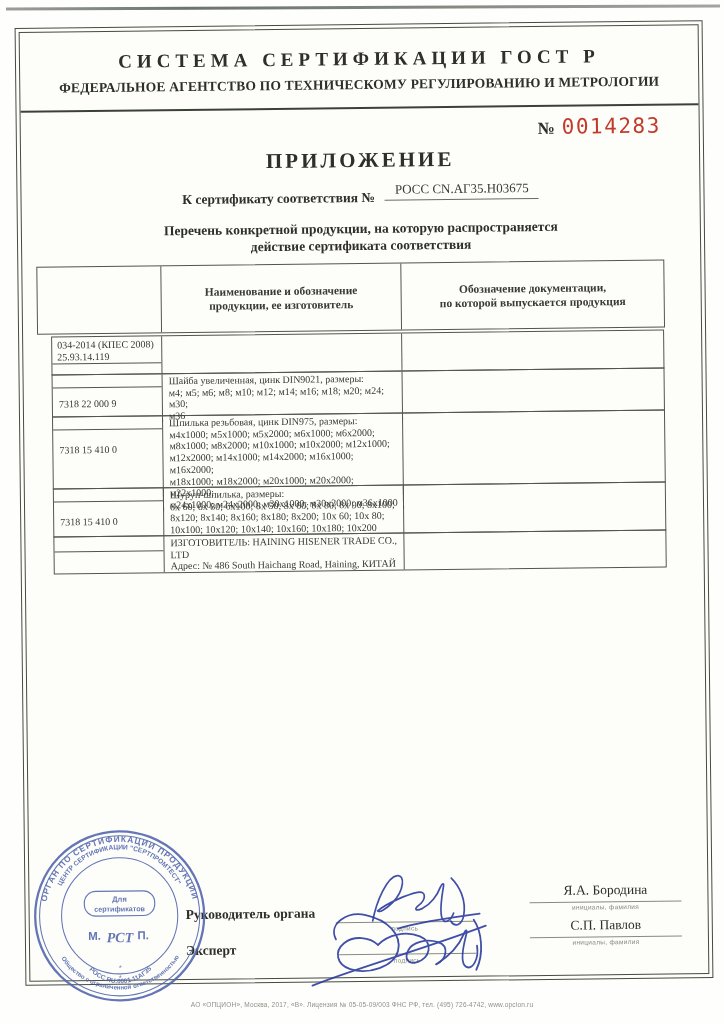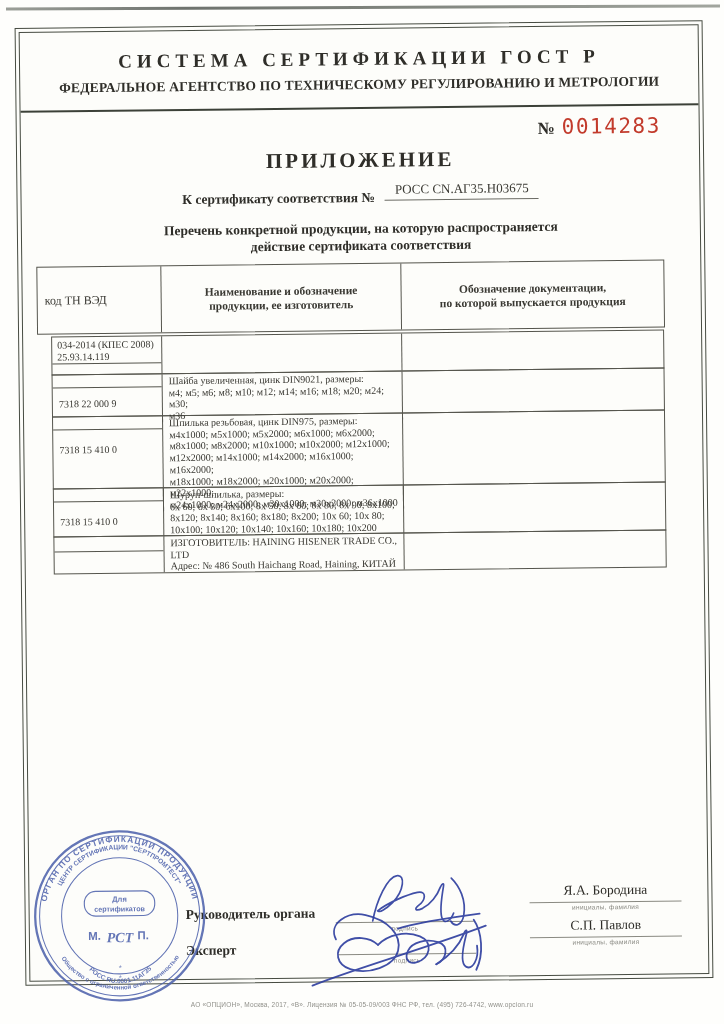--- a/index.html
+++ b/index.html
@@ -127,21 +127,20 @@
       <div class="cert-line">
         <span class="lbl">К сертификату соответствия №</span>
         <span class="num">РОСС CN.АГ35.H03675</span>
       </div>
 
       <div class="desc">Перечень конкретной продукции,  на которую распространяется
 действие сертификата соответствия</div>
 
       <div class="thead">
         <div class="hc1">
-          <div class="h-bot">код ТН ВЭД</div>
         </div>
         <div class="hc2">Наименование и обозначение
 продукции, ее изготовитель</div>
         <div class="hc3">Обозначение документации,
 по которой выпускается продукция</div>
       </div>
 
       <div class="tbody">
 
         <div class="trow r1">

